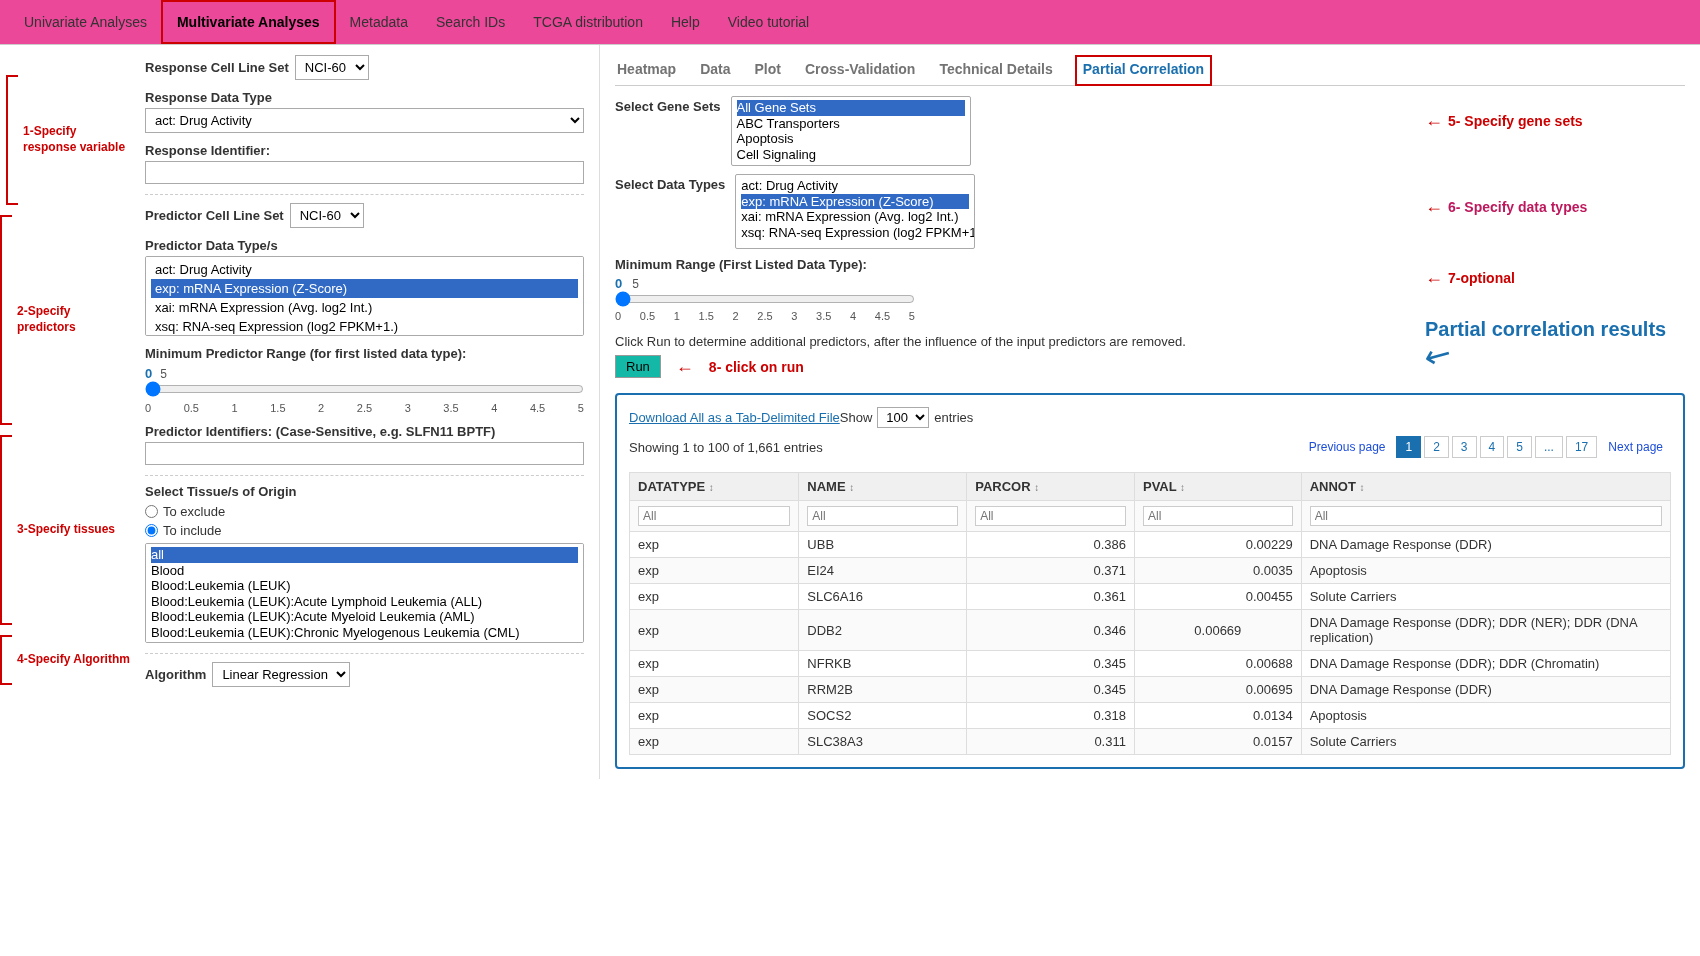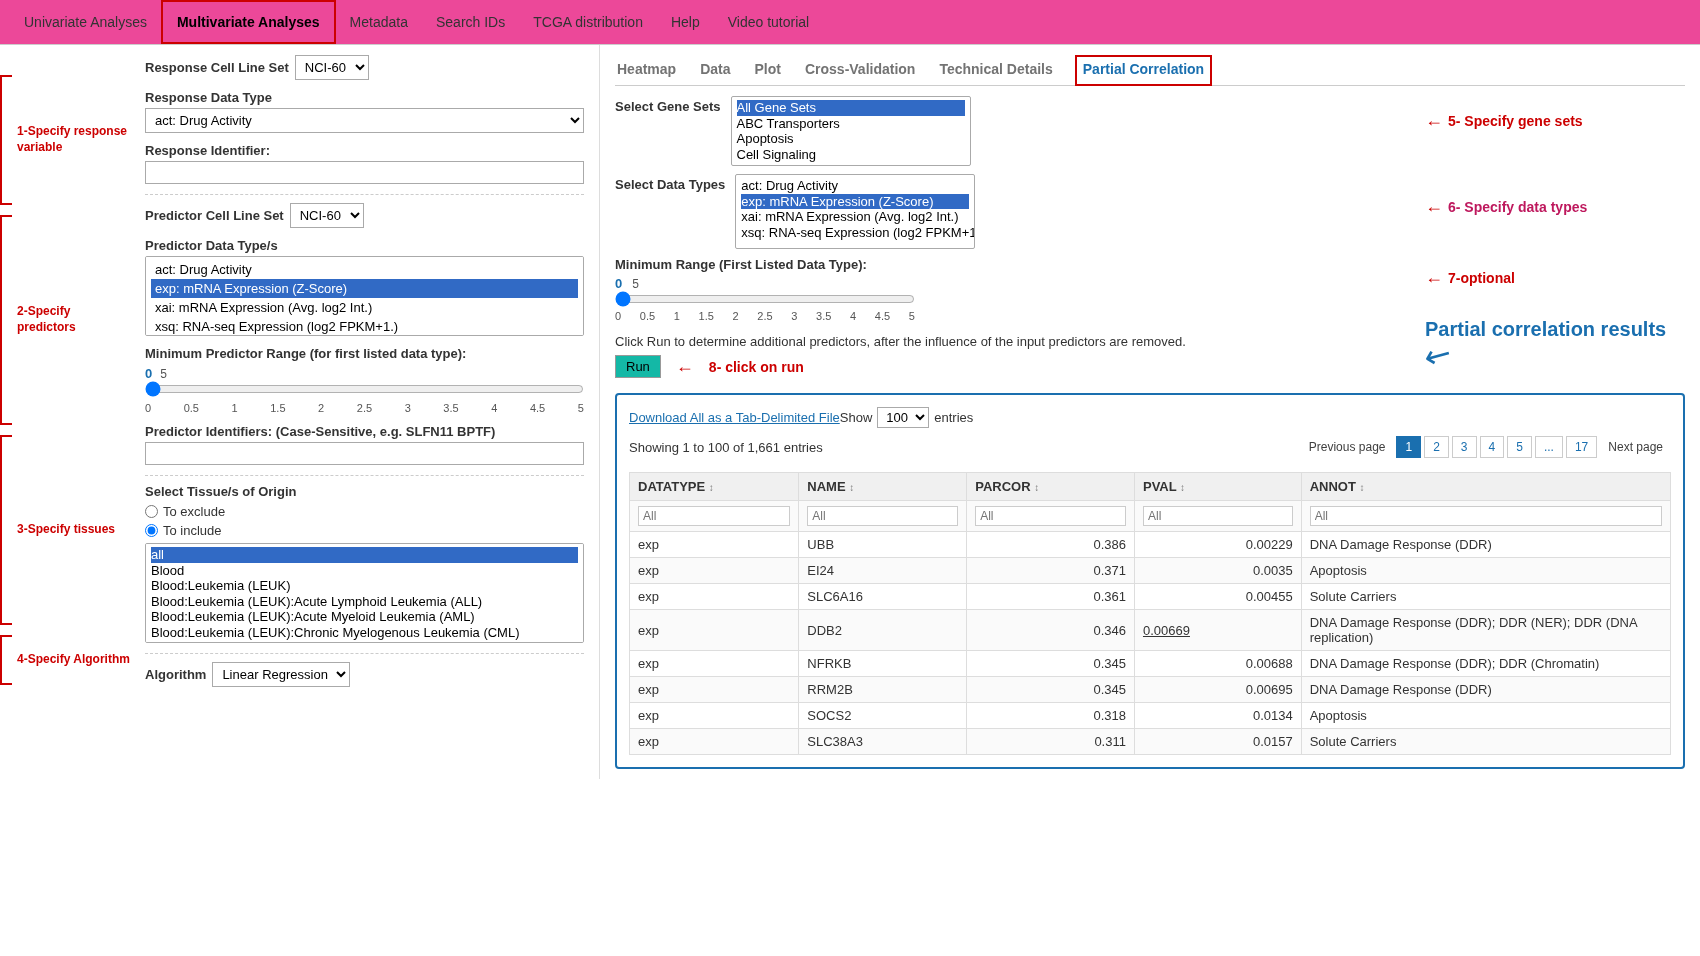--- a/index.html
+++ b/index.html
@@ -69,21 +69,21 @@
     .results-header { display: flex; align-items: center; margin-bottom: 8px; flex-wrap: wrap; }
     .download-link { color: #1a6faf; text-decoration: underline; cursor: pointer; font-size: 13px; }
     .show-entries { display: flex; align-items: center; gap: 5px; font-size: 13px; }
     .show-entries select { padding: 1px 4px; font-size: 13px; }
     .showing-text { font-size: 13px; margin-bottom: 8px; }
 
     
     .pagination { display: flex; align-items: center; gap: 3px; justify-content: flex-end; margin-bottom: 8px; }
     .page-btn { padding: 3px 8px; border: 1px solid #ccc; cursor: pointer; font-size: 12px; background: #fff; color: #1a6faf; }
     .page-btn.active { background: #1a6faf; color: #fff; border-color: #1a6faf; }
-    .page-btn.prev-next { color: #404040; border: none; background: none; font-size: 12px; }
+    .page-btn.prev-next { color: #1d4ed8; border: none; background: none; font-size: 12px; }
 
     
     table { width: 100%; border-collapse: collapse; font-size: 13px; }
     th { background: #f0f0f0; border: 1px solid #ddd; padding: 6px 8px; text-align: left; font-weight: bold; cursor: pointer; }
     th .sort-icon { font-size: 10px; color: #777; }
     td { border: 1px solid #ddd; padding: 5px 8px; }
     .filter-row td input { width: 100%; border: 1px solid #ccc; padding: 2px 4px; font-size: 12px; }
     tr:nth-child(even) { background: #fafafa; }
 
     
@@ -110,21 +110,21 @@
   <a>Search IDs</a>
   <a>TCGA distribution</a>
   <a>Help</a>
   <a>Video tutorial</a>
 </nav>
 
 <div class="outer-layout">
 
   <div class="step-sidebar">
 
-    <div style="display:flex; margin-top: 20px; height: 130px;">
+    <div style="display:flex; margin-top: 20px; height: 130px; padding-left: 6px;">
       <div class="bracket-line" style="height:100%;"></div>
       <div class="step-text">
         <span>1-Specify response variable</span>
       </div>
     </div>
 
     <div style="display:flex; margin-top: 10px; height: 210px;">
       <div class="bracket-line" style="height:100%;"></div>
       <div class="step-text">
         <span>2-Specify predictors</span>
@@ -403,21 +403,21 @@
       <td>exp</td>
       <td>SLC6A16</td>
       <td style="text-align:right;">0.361</td>
       <td style="text-align:right;">0.00455</td>
       <td>Solute Carriers</td>
     </tr>
             <tr>
       <td>exp</td>
       <td>DDB2</td>
       <td style="text-align:right;">0.346</td>
-      <td style="text-align:left;text-decoration:underline;">0.00669</td>
+      <td style="text-align:center;">0.00669</td>
       <td>DNA Damage Response (DDR); DDR (NER); DDR (DNA replication)</td>
     </tr>
             <tr>
       <td>exp</td>
       <td>NFRKB</td>
       <td style="text-align:right;">0.345</td>
       <td style="text-align:right;">0.00688</td>
       <td>DNA Damage Response (DDR); DDR (Chromatin)</td>
     </tr>
             <tr>

